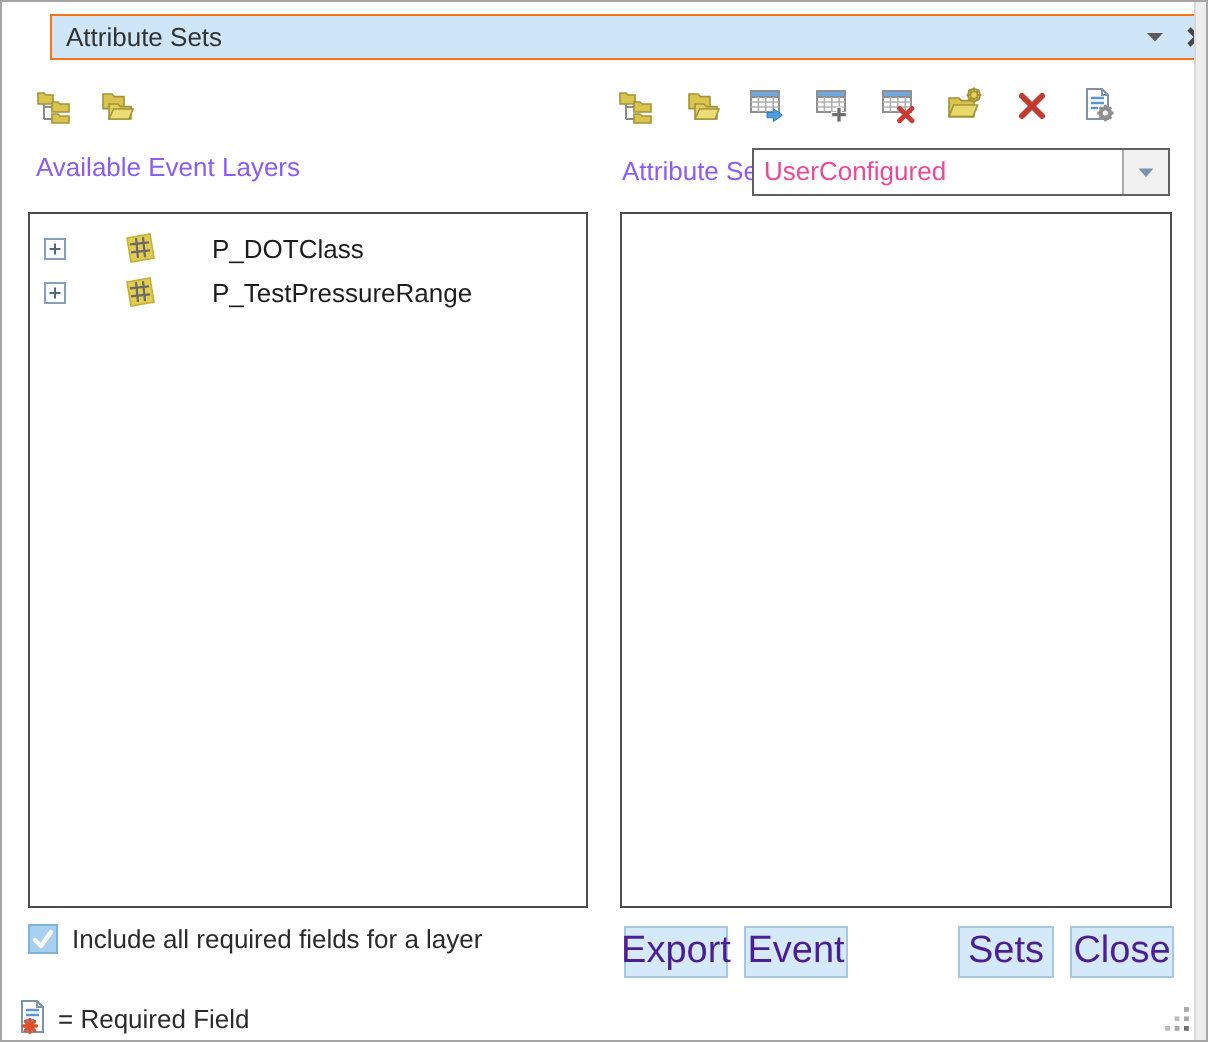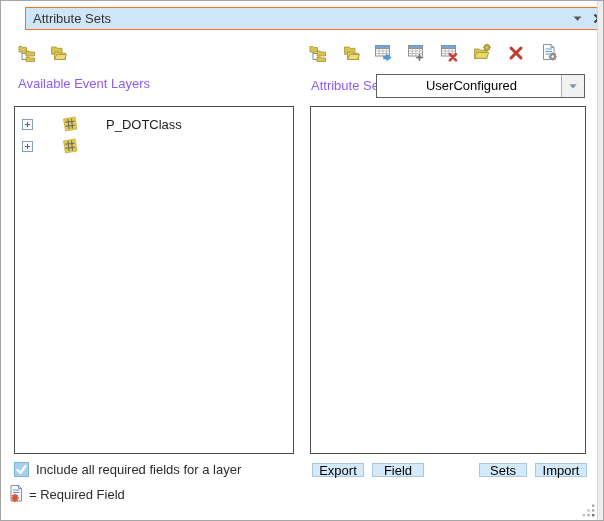--- a/index.html
+++ b/index.html
@@ -34,22 +34,22 @@
   
   .section-label { position: absolute; font-size: 13px; color: #8b5cf6; }
   #available-label { left: 17px; top: 75px; }
   #attrset-label { left: 310px; top: 77px; }
   
   .combobox {
     position: absolute; left: 375px; top: 73px; width: 209px; height: 24px;
     border: 1px solid #5f5f5f; background: #ffffff; display: flex;
   }
   .combobox-value {
-    flex: 1; font-size: 13px; color: #000000; line-height: 22px; padding-left: 5px;
-    overflow: hidden; white-space: nowrap; text-align: center;
+    flex: 1; font-size: 13px; color: #ec4899; line-height: 22px; padding-left: 5px;
+    overflow: hidden; white-space: nowrap;
   }
   .combobox-btn {
     width: 23px; background: #f1f1f1; border-left: 1px solid #ababab;
     display: flex; align-items: center; justify-content: center;
   }
   
   .panel { position: absolute; top: 105px; background: #ffffff; border: 1px solid #4c4c4c; }
   #left-panel { left: 13px; width: 280px; height: 348px; }
   #right-panel { left: 309px; width: 276px; height: 348px; }
   .tree { padding-top: 6px; }
@@ -57,27 +57,27 @@
   .expander { width: 11px; height: 11px; margin-right: 6px; flex: none; display: flex; }
   .layer-icon { width: 17px; height: 16px; margin-right: 6px; flex: none; display: flex; }
   .tree-label { font-size: 13px; color: #1c1c1c; white-space: nowrap; }
   
   .check-row { position: absolute; left: 13px; top: 461px; display: flex; align-items: flex-start; }
   .checkbox {
     width: 15px; height: 15px; background: #a9cfee; border: 1px solid #7fb2d9;
     display: flex; align-items: center; justify-content: center;
   }
   .check-label { margin-left: 7px; font-size: 13px; color: #2b2b2b; }
-  .legend-row { position: absolute; left: 8px; top: 483px; display: flex; align-items: center; }
+  .legend-row { position: absolute; left: 8px; top: 498px; display: flex; align-items: center; }
   .legend-label { margin-left: 4px; font-size: 13px; color: #2b2b2b; }
   
   .btn {
-    position: absolute; top: 462px; height: 14px;
+    position: absolute; top: 462px; height: 26px;
     background: #d4e9fa; border: 1px solid #a6c8e4;
-    font-size: 13px; color: #000000;
+    font-size: 19px; color: #4c1d95;
     display: flex; align-items: center; justify-content: center;
     font-family: "Liberation Sans", sans-serif;
   }
   #btn-export { left: 311px; width: 52px; }
   #btn-import { left: 371px; width: 52px; }
   #btn-save   { left: 478px; width: 48px; }
   #btn-close  { left: 534px; width: 52px; }
   
   .resize-grip { position: absolute; right: 8px; bottom: 4px; width: 13px; height: 13px; }
 </style>
@@ -221,20 +221,21 @@
               <rect x="0.5" y="0.5" width="10" height="10" fill="#fdfdfd" stroke="#84a0ba"></rect>
               <path d="M2.8 5.5 H8.2 M5.5 2.8 V8.2" stroke="#51677d" stroke-width="1"></path>
             </svg>
         </span>
         <span class="layer-icon">
           <svg width="17" height="16" viewBox="0 0 17 16">
               <polygon points="2.5,3 14,1 16,13 4.5,15" fill="#e2cd4c" stroke="#c3af3e" stroke-width="0.8"></polygon>
               <path d="M4 6.2 L13.5 5.2 M4.5 10.2 L14 9.2 M7 3 L8 13 M10.5 2.6 L11.5 12.6" stroke="#6a6a6a" stroke-width="1.1" fill="none"></path>
             </svg>
         </span>
+        <span class="tree-label">P_TestPressureRange</span>
       </div>
     </div>
   </div>
 
   <div class="panel" id="right-panel"></div>
 
   <div class="check-row">
     <span class="checkbox">
       <svg width="13" height="13" viewBox="0 0 13 13">
           <polyline points="2.5,7 5.5,10 10.5,3" fill="none" stroke="#ffffff" stroke-width="2.2" stroke-linecap="round" stroke-linejoin="round"></polyline>
@@ -249,23 +250,23 @@
         <path d="M2 1.5 H9.5 L12.5 4.5 V17 H2 z" fill="#ffffff" stroke="#7d93a8" stroke-width="1"></path>
         <path d="M9.5 1.5 V4.5 H12.5" fill="none" stroke="#7d93a8" stroke-width="1"></path>
         <path d="M4 6 H10.5 M4 8.5 H10.5 M4 11 H8" stroke="#5e94d6" stroke-width="1.2"></path>
         <path d="M6 10.7 V17.3 M2.7 14 H9.3 M3.7 11.7 L8.3 16.3 M8.3 11.7 L3.7 16.3" stroke="#d9512c" stroke-width="1.7" stroke-linecap="round"></path>
       </svg>
     </span>
     <span class="legend-label">= Required Field</span>
   </div>
 
   <div class="btn" id="btn-export">Export</div>
-  <div class="btn" id="btn-import">Field</div>
+  <div class="btn" id="btn-import">Event</div>
   <div class="btn" id="btn-save">Sets</div>
-  <div class="btn" id="btn-close">Import</div>
+  <div class="btn" id="btn-close">Close</div>
 
   <div class="dock-strip"></div>
   <div class="resize-grip">
     <svg width="13" height="13" viewBox="0 0 13 13">
       <rect x="10" y="0.5" width="2.4" height="2.4" fill="#a8a8a8"></rect>
       <rect x="10" y="5.2" width="2.4" height="2.4" fill="#a8a8a8"></rect>
       <rect x="5.3" y="5.2" width="2.4" height="2.4" fill="#bdbdbd"></rect>
       <rect x="10" y="10" width="2.4" height="2.4" fill="#6f6f6f"></rect>
       <rect x="5.3" y="10" width="2.4" height="2.4" fill="#a8a8a8"></rect>
       <rect x="0.6" y="10" width="2.4" height="2.4" fill="#bdbdbd"></rect>

